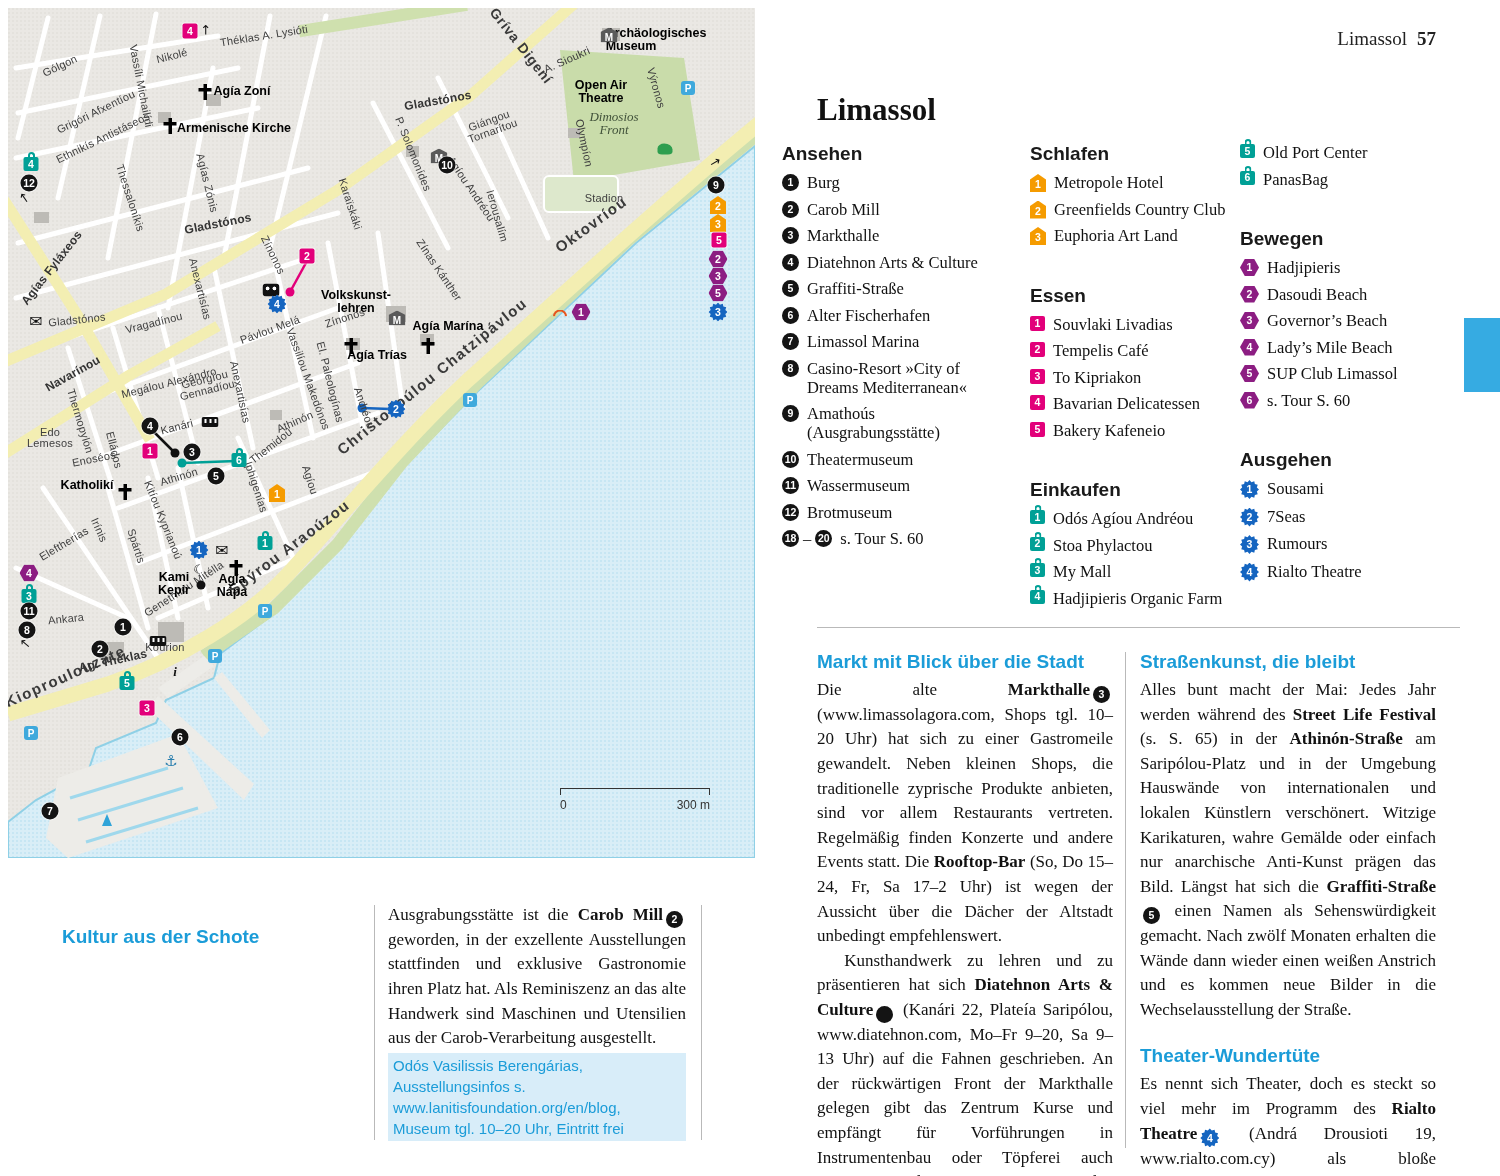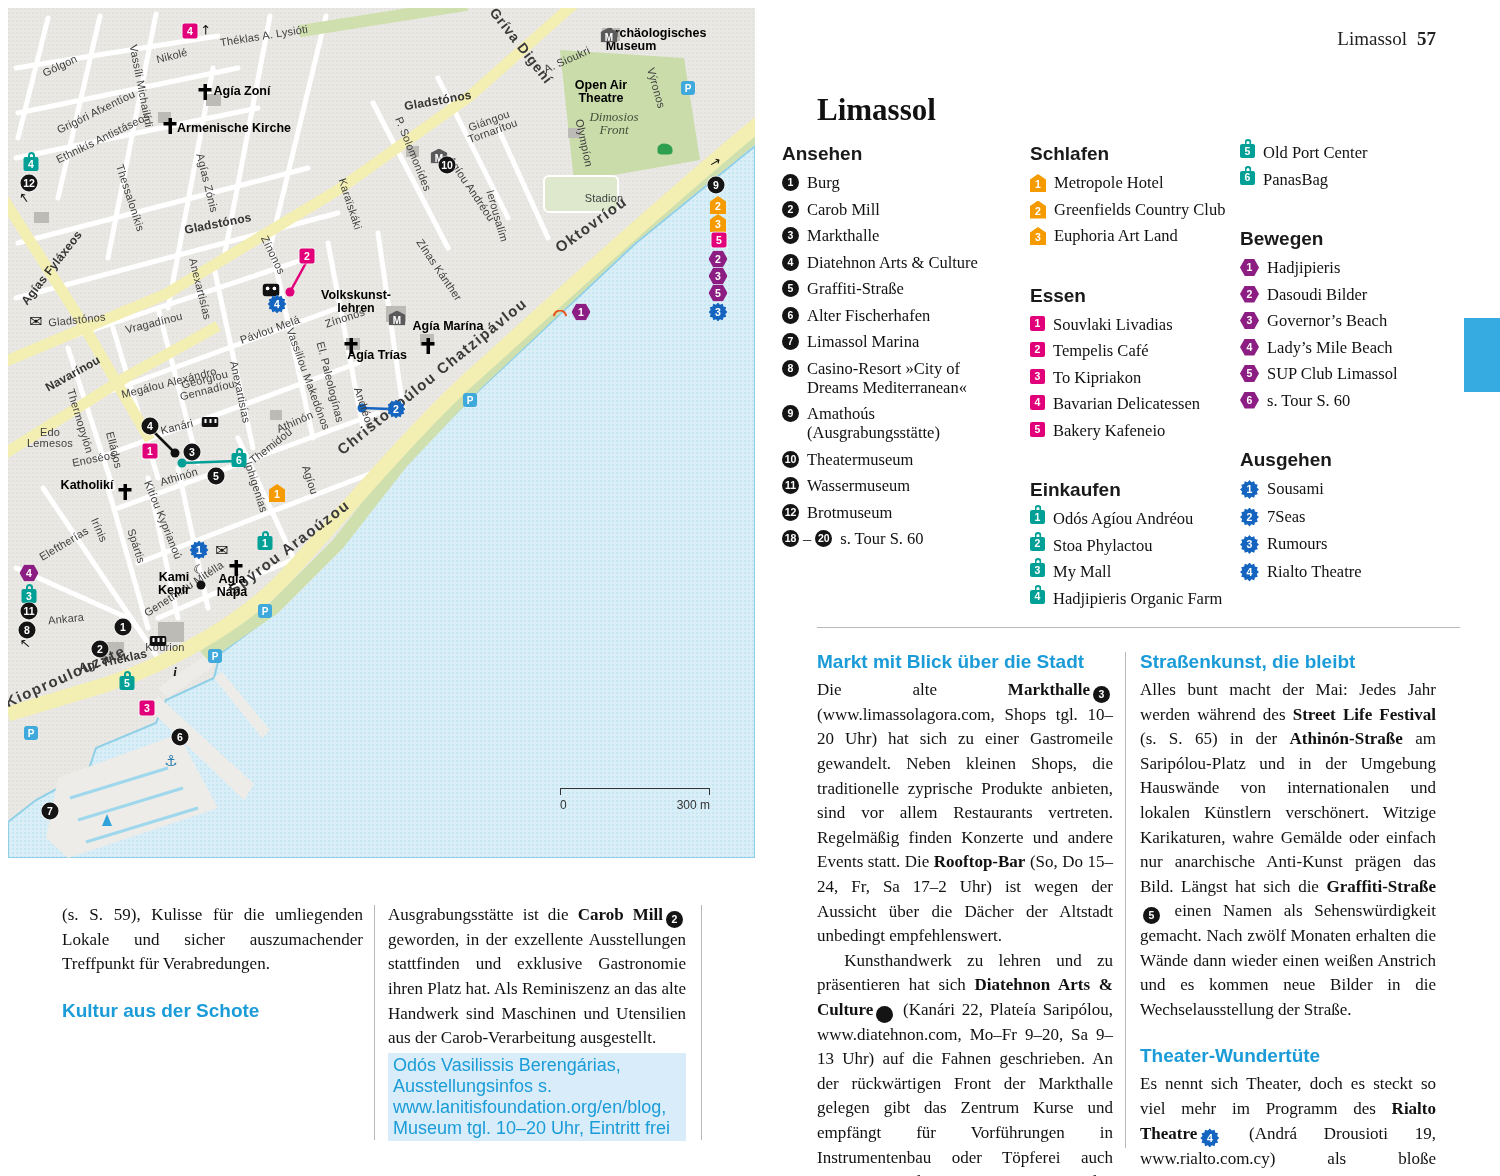--- a/index.html
+++ b/index.html
@@ -45,21 +45,21 @@
   .badge-shop.onmap{box-shadow:none;}
 
   
   .col{position:absolute;font-size:17px;line-height:24.6px;text-align:justify;}
   .para{margin:0;}
   .para.indent{text-indent:1.6em;}
   .bluehead{font-family:"Liberation Sans",sans-serif;font-weight:bold;font-size:19px;color:#1b9cd8;
             text-align:left;margin:0 0 5px 0;line-height:23px;}
   .bluehead.spaced{margin-top:22px;}
   .infobox{margin-top:2px;background:#d8edf9;color:#1b9cd8;font-family:"Liberation Sans",sans-serif;
-           font-size:18px;line-height:21px;padding:2px 5px;text-align:left;}
+           font-size:15px;line-height:21px;padding:2px 5px;text-align:left;}
   .vrule{position:absolute;width:1px;background:#b9b9b9;}
   .hrule{position:absolute;height:1px;background:#b9b9b9;}
 
   #colL{left:62px;top:903px;width:301px;}
   #colM{left:388px;top:903px;width:298px;}
   #colA{left:817px;top:650px;width:296px;}
   #colB{left:1140px;top:650px;width:296px;}
   #vr1{left:374px;top:905px;height:235px;}
   #vr2{left:701px;top:905px;height:235px;}
   #vr3{left:1125px;top:652px;height:496px;}
@@ -504,21 +504,21 @@
         <span class="legend-label">PanasBag</span>
       </div>
       <div class="legend-gap"></div>
       <div class="legend-title">Bewegen</div>
       <div class="legend-row">
         <span class="badge badge-move">1</span>
         <span class="legend-label">Hadjipieris</span>
       </div>
       <div class="legend-row">
         <span class="badge badge-move">2</span>
-        <span class="legend-label">Dasoudi Bilder</span>
+        <span class="legend-label">Dasoudi Beach</span>
       </div>
       <div class="legend-row">
         <span class="badge badge-move">3</span>
         <span class="legend-label">Governor’s Beach</span>
       </div>
       <div class="legend-row">
         <span class="badge badge-move">4</span>
         <span class="legend-label">Lady’s Mile Beach</span>
       </div>
       <div class="legend-row">
@@ -561,21 +561,20 @@
   <div id="vr3" class="vrule"></div>
 
   <div id="colB" class="col">
     <div class="bluehead">Straßenkunst, die bleibt</div>
     <p class="para"><span>Alles bunt macht der Mai: Jedes Jahr werden während des </span><span class="b">Street Life Festival</span><span> (s. S. 65) in der </span><span class="b">Athinón-Straße</span><span> am Saripólou-Platz und in der Umgebung Hauswände von internationalen und lokalen Künstlern verschönert. Witzige Karikaturen, wahre Gemälde oder einfach nur anarchische Anti-Kunst prägen das Bild. Längst hat sich die </span><span class="b">Graffiti-Straße</span><span class="badge badge-sight inline">5</span><span> einen Namen als Sehenswürdigkeit gemacht. Nach zwölf Monaten erhalten die Wände dann wieder einen weißen Anstrich und es kommen neue Bilder in die Wechselausstellung der Straße.</span></p>
     <div class="bluehead spaced">Theater-Wundertüte</div>
     <p class="para"><span>Es nennt sich Theater, doch es steckt so viel mehr im Programm des </span><span class="b">Rialto Theatre</span><span class="badge badge-go inline">4</span><span> (Andrá Drousioti 19, www.rialto.com.cy) als bloße Aufführungen eigener Produktionen. Der Veranstal-</span></p>
   </div>
 
   <div id="colL" class="col">
-    <p class="para"><span>(s. S. 59), Kulisse für die umliegenden Lokale und sicher auszumachender Treffpunkt für Verabredungen.</span></p>
     <div class="bluehead spaced">Kultur aus der Schote</div>
   </div>
 
   <div id="vr1" class="vrule"></div>
 
   <div id="colM" class="col">
     <p class="para"><span>Ausgrabungsstätte ist die </span><span class="b">Carob Mill</span><span class="badge badge-sight inline">2</span><span> geworden, in der exzellente Ausstellungen stattfinden und exklusive Gastronomie ihren Platz hat. Als Reminiszenz an das alte Handwerk sind Maschinen und Utensilien aus der Carob-Verarbeitung ausgestellt.</span></p>
     <div class="infobox">Odós Vasilissis Berengárias, Ausstellungsinfos s. www.lanitisfoundation.org/en/blog, Museum tgl. 10–20 Uhr, Eintritt frei</div>
   </div>
 

